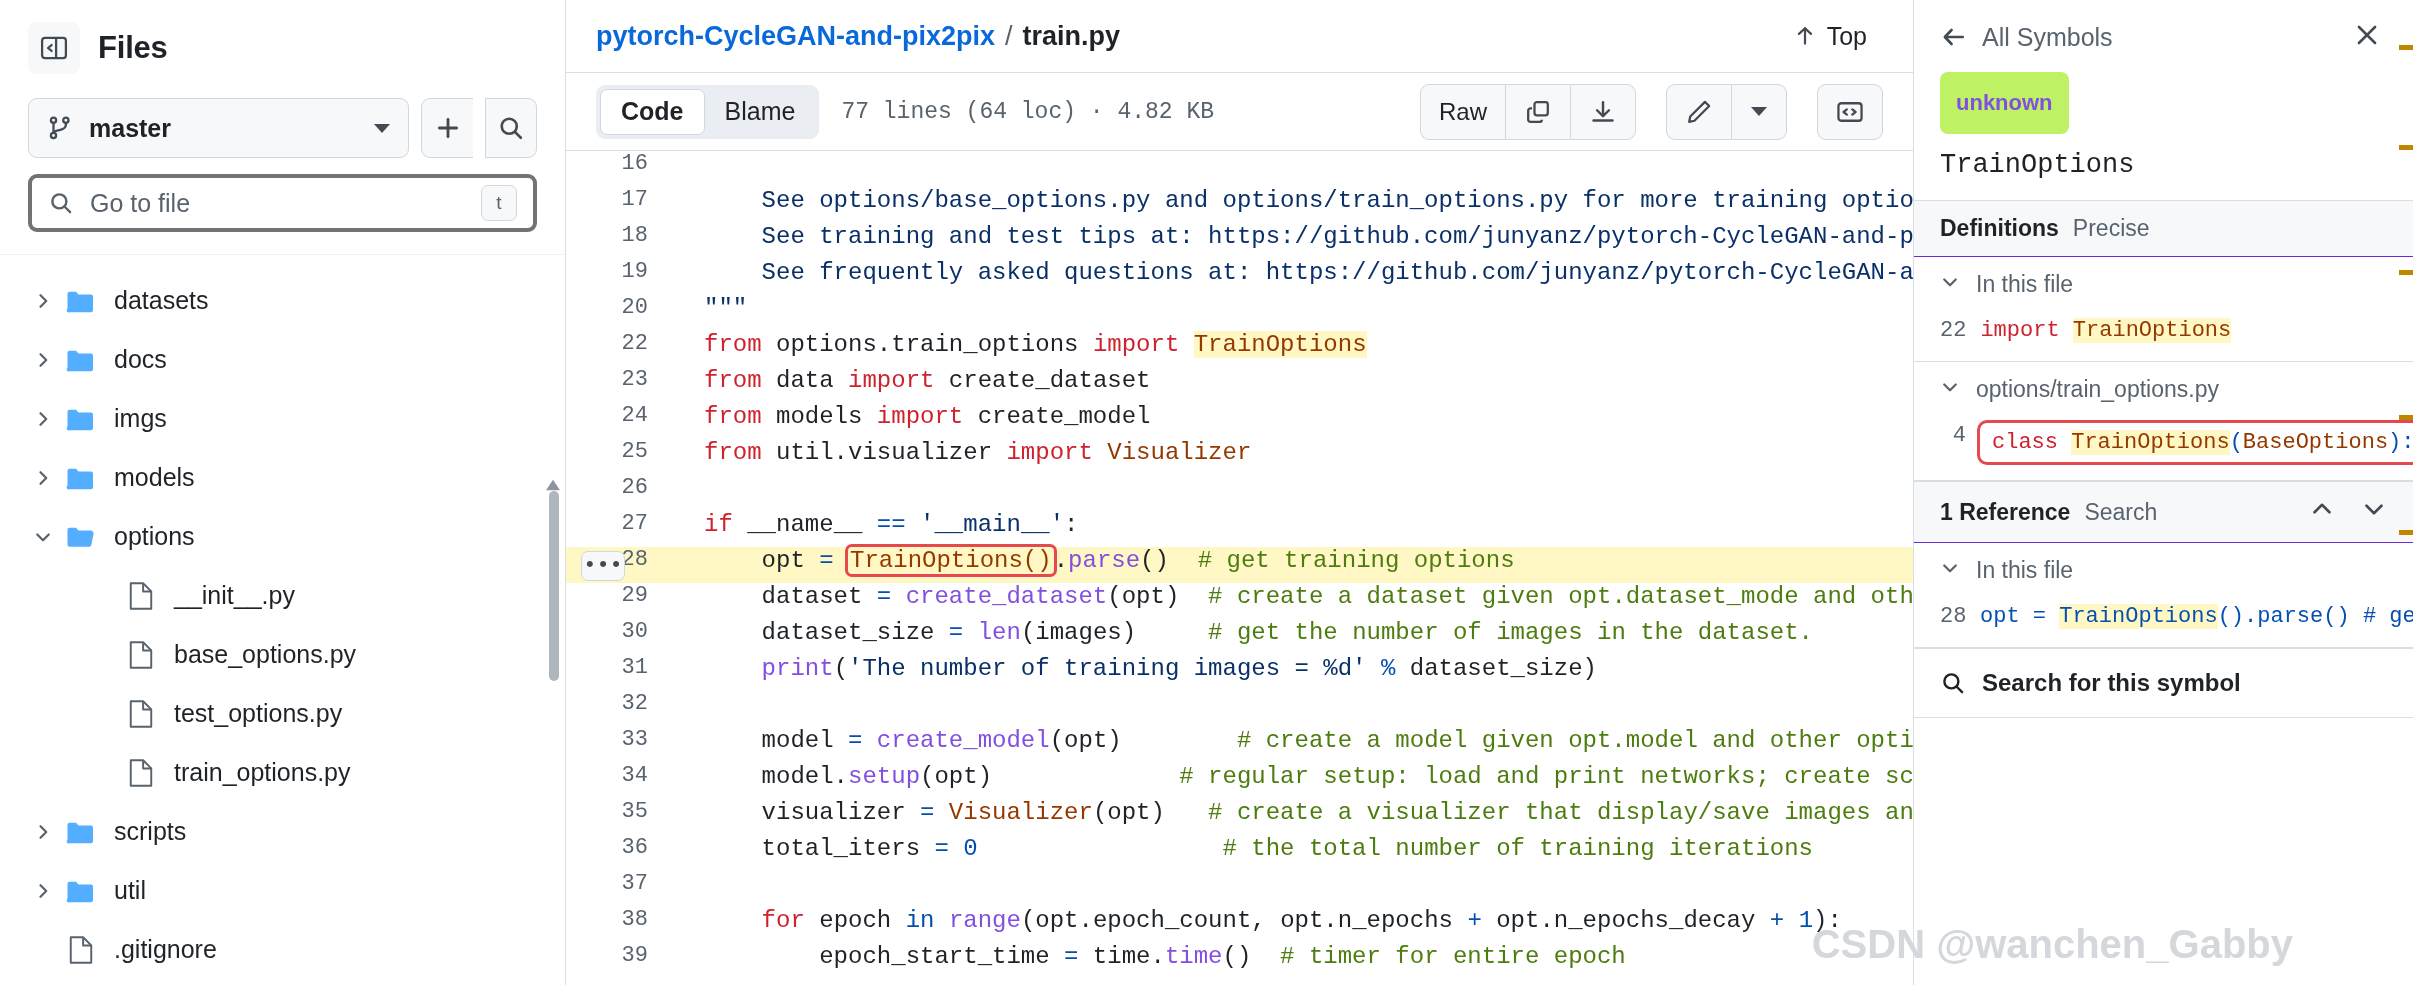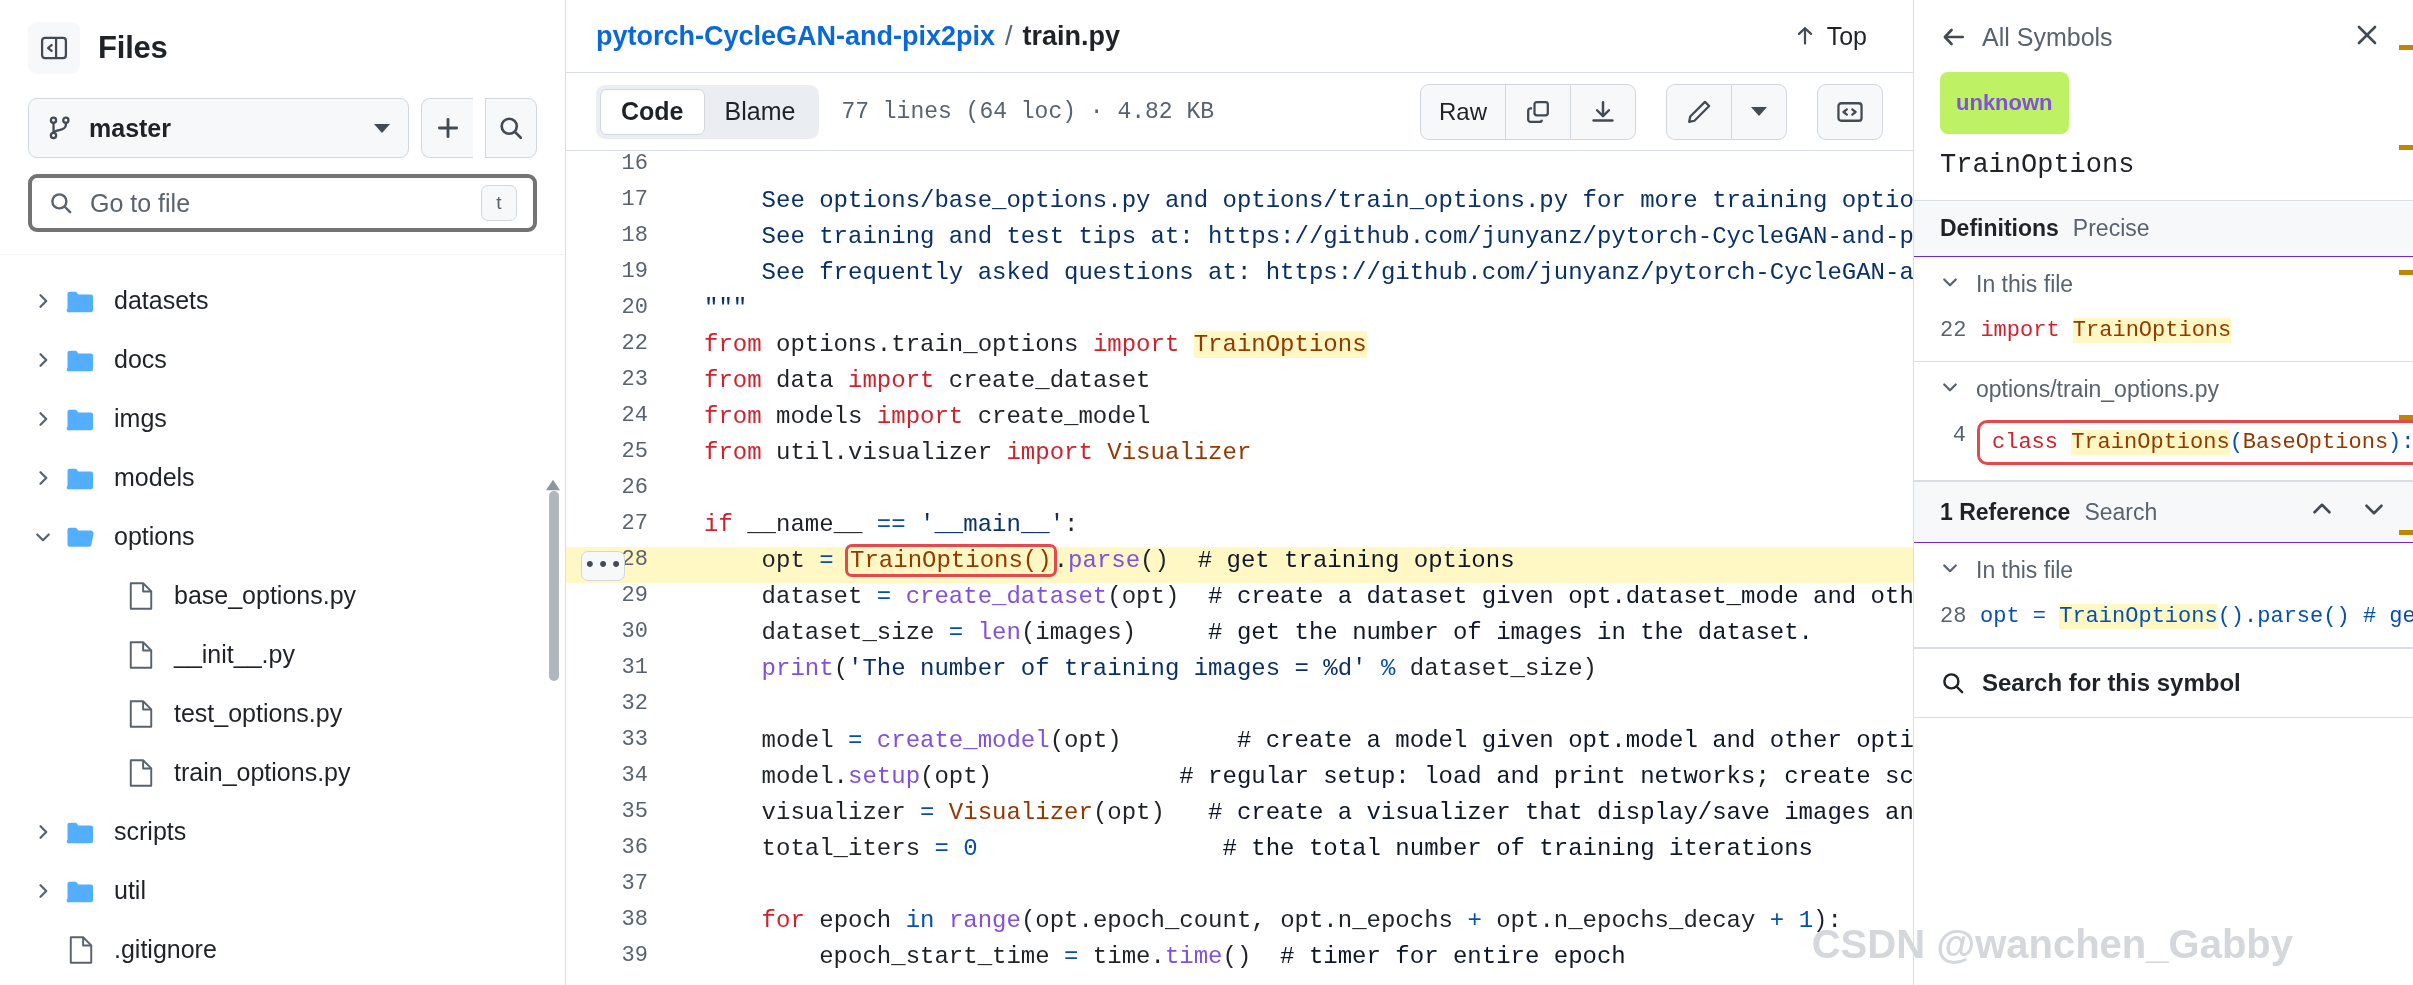--- a/index.html
+++ b/index.html
@@ -181,21 +181,21 @@
   .dots-btn {
     position: absolute; left: 15px; top: 4px;
     width: 44px; height: 30px; border: 1px solid #d0d7de; border-radius: 7px;
     background: #f6f8fa; color: #424a53;
     display: flex; align-items: center; justify-content: center;
     font-size: 22px; line-height: 1; cursor: pointer;
   }
   
   .k  { color: #cf222e; }         
   .s  { color: #0a3069; }         
-  .cm { color: #0f172a; }         
+  .cm { color: #4d7c0f; }         
   .fn { color: #8250df; }         
   .ty { color: #953800; }         
   .doc{ color: #0a3069; }         
   .op { color: #0550ae; }         
   .hlw { background: #fff8c5; }   
   .redbox {
     outline: 3px solid #e5484d; border-radius: 4px;
     padding: 0 2px; background: #fff8c5;
   }
 
@@ -386,31 +386,31 @@
             <span class="tree-label">options</span>
           </div>
           <div class="tree-row indent-1">
             <span class="chev"></span>
             <span class="tree-icon">
               <svg width="26" height="30" viewBox="0 0 14 17" fill="none" stroke="#59636e" stroke-width="1.1">
                 <path d="M1.2 1.3h7l4.6 4.6v9.8H1.2Z" stroke-linejoin="round"></path>
                 <path d="M8.2 1.3v4.6h4.6" stroke-linejoin="round"></path>
               </svg>
             </span>
-            <span class="tree-label">base_options.py</span>
+            <span class="tree-label">__init__.py</span>
           </div>
           <div class="tree-row indent-1">
             <span class="chev"></span>
             <span class="tree-icon">
               <svg width="26" height="30" viewBox="0 0 14 17" fill="none" stroke="#59636e" stroke-width="1.1">
                 <path d="M1.2 1.3h7l4.6 4.6v9.8H1.2Z" stroke-linejoin="round"></path>
                 <path d="M8.2 1.3v4.6h4.6" stroke-linejoin="round"></path>
               </svg>
             </span>
-            <span class="tree-label">__init__.py</span>
+            <span class="tree-label">base_options.py</span>
           </div>
           <div class="tree-row indent-1">
             <span class="chev"></span>
             <span class="tree-icon">
               <svg width="26" height="30" viewBox="0 0 14 17" fill="none" stroke="#59636e" stroke-width="1.1">
                 <path d="M1.2 1.3h7l4.6 4.6v9.8H1.2Z" stroke-linejoin="round"></path>
                 <path d="M8.2 1.3v4.6h4.6" stroke-linejoin="round"></path>
               </svg>
             </span>
             <span class="tree-label">test_options.py</span>

